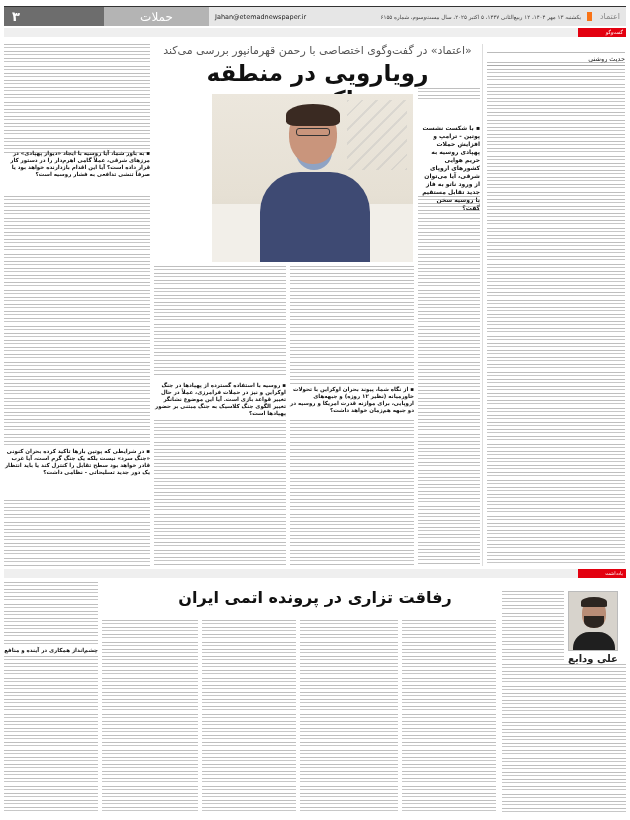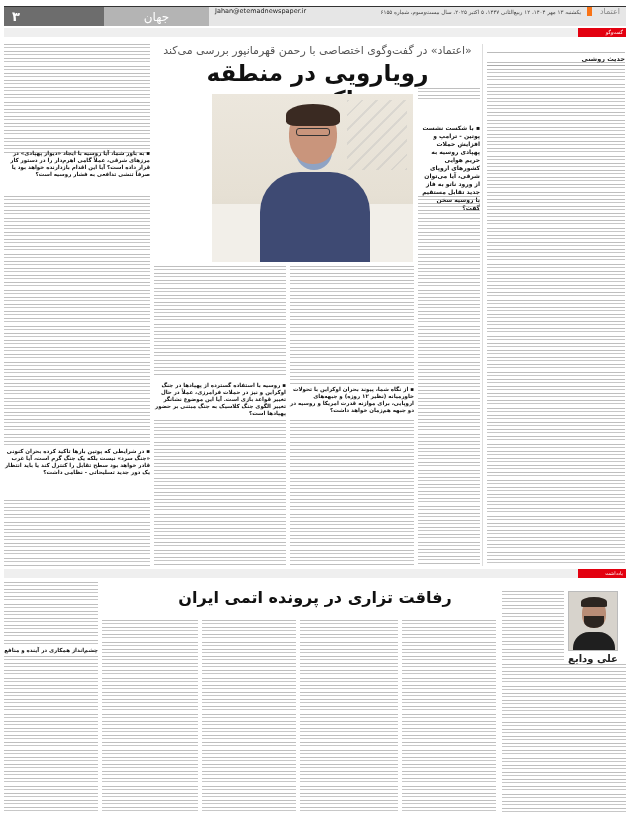--- a/index.html
+++ b/index.html
@@ -2,21 +2,21 @@
 <html><head>
 <meta charset="utf-8">
 <style>
   * { box-sizing: border-box; margin: 0; padding: 0; }
   html, body { width: 630px; height: 820px; background: #ffffff; overflow: hidden; }
   body { font-family: "DejaVu Sans", sans-serif; color: #222; position: relative; }
 
   .header { position: absolute; top: 6px; left: 4px; width: 622px; height: 20px; border-top: 1px solid #333; display: flex; direction: ltr; }
   .hdr-page { width: 100px; background: #6d6d6d; color: #fff; font-size: 13px; font-weight: bold; display: flex; align-items: center; padding-left: 8px; }
   .hdr-section { width: 105px; background: #b4b4b4; color: #fff; font-size: 12px; display: flex; align-items: center; justify-content: center; }
-  .hdr-info { flex: 1; background: #e6e6e6; display: flex; align-items: flex-start; justify-content: space-between; padding: 0 6px; font-size: 6px; color: #333; }
+  .hdr-info { flex: 1; background: #e6e6e6; display: flex; align-items: center; justify-content: space-between; padding: 0 6px; font-size: 6px; color: #333; }
   .hdr-email { font-size: 6.5px; color: #222; }
   .hdr-date { direction: rtl; font-size: 5.5px; color: #444; }
   .hdr-logo { font-size: 8px; color: #888; padding-left: 8px; border-left: 5px solid #f97316; margin-left: 6px; }
 
   .subbar { position: absolute; top: 28px; left: 4px; width: 622px; height: 9px; background: #efefef; }
   .tag-red { position: absolute; right: 0; top: 0; height: 9px; width: 48px; background: #e3000f; color: #fff; font-size: 5px; direction: rtl; padding-right: 3px; line-height: 9px; }
 
   .kicker { position: absolute; top: 44px; left: 150px; width: 335px; text-align: center; direction: rtl; font-size: 11px; color: #555; }
   .headline { position: absolute; top: 60px; left: 150px; width: 335px; text-align: center; direction: rtl; font-size: 23px; font-weight: bold; color: #111; font-family: "DejaVu Sans", sans-serif; }
 
@@ -26,41 +26,41 @@
   .photo .body { position: absolute; left: 48px; bottom: 0; width: 110px; height: 90px; background: #3e4a73; border-radius: 40px 40px 0 0; }
   .photo .collar { position: absolute; left: 84px; top: 58px; width: 36px; height: 18px; background: #8fa3c4; border-radius: 0 0 18px 18px; }
   .photo .head { position: absolute; left: 77px; top: 14px; width: 48px; height: 56px; background: #c9957c; border-radius: 45% 45% 48% 48%; }
   .photo .hair { position: absolute; left: 74px; top: 10px; width: 54px; height: 22px; background: #3a2a22; border-radius: 50% 50% 20% 20%; }
   .photo .glasses { position: absolute; left: 84px; top: 34px; width: 34px; height: 8px; border: 1px solid #333; border-radius: 3px; }
 
   .col { position: absolute; direction: rtl; font-size: 5px; line-height: 7.2px; color: #555; text-align: justify; overflow: hidden; }
   .col .lines { display: block; height: 100%; background: repeating-linear-gradient(180deg,#8a8a8a 0 1px,transparent 1px 3px,#9a9a9a 3px 4px,transparent 4px 7.2px); opacity: .55; }
   .qhead { position: absolute; direction: rtl; font-size: 6px; font-weight: bold; color: #111; line-height: 8px; }
 
-  .byline { position: absolute; top: 52px; left: 487px; width: 138px; font-size: 6.5px; font-weight: bold; direction: rtl; color: #222; border-top: 1px solid #bbb; border-bottom: 1px solid #bbb; padding: 2px 0; }
+  .byline { position: absolute; top: 52px; left: 487px; width: 138px; font-size: 6.5px; font-weight: normal; direction: rtl; color: #222; border-top: 1px solid #bbb; border-bottom: 1px solid #bbb; padding: 2px 0; }
   .band { position: absolute; top: 569px; left: 4px; width: 622px; height: 9px; background: #efefef; }
   .band .tag-red2 { position: absolute; right: 0; top: 0; height: 9px; width: 48px; background: #e3000f; color: #fff; font-size: 5px; direction: rtl; padding-right: 3px; line-height: 9px; }
 
   .headline2 { position: absolute; top: 588px; left: 150px; width: 330px; text-align: center; direction: rtl; font-size: 16px; font-weight: bold; color: #111; }
 
   .author-photo { position: absolute; top: 591px; left: 568px; width: 50px; height: 60px; background: #d7d3cc; overflow: hidden; border: 1px solid #bbb; }
   .author-photo .h { position: absolute; left: 13px; top: 8px; width: 24px; height: 28px; background: #b98d76; border-radius: 45%; }
   .author-photo .hr { position: absolute; left: 12px; top: 5px; width: 26px; height: 10px; background: #2c2520; border-radius: 50% 50% 10% 10%; }
   .author-photo .bd { position: absolute; left: 15px; top: 24px; width: 20px; height: 12px; background: #2c2520; border-radius: 0 0 50% 50%; }
   .author-photo .sh { position: absolute; left: 4px; bottom: 0; width: 42px; height: 18px; background: #1f1f1f; border-radius: 16px 16px 0 0; }
   .author-name { position: absolute; top: 653px; left: 568px; width: 50px; text-align: center; direction: rtl; font-size: 10px; font-weight: bold; color: #222; }
 
   .vrule { position: absolute; width: 1px; background: #ddd; }
 </style>
 </head>
 <body>
 
 <div class="header">
   <div class="hdr-page">۳</div>
-  <div class="hdr-section">جهان</div>
+  <div class="hdr-section">حملات</div>
   <div class="hdr-info">
     <span class="hdr-email">Jahan@etemadnewspaper.ir</span>
     <span style="display:flex;align-items:center;">
       <span class="hdr-date">یکشنبه ۱۳ مهر ۱۴۰۴، ۱۲ ربیع‌الثانی ۱۴۴۷، ۵ اکتبر ۲۰۲۵، سال بیست‌وسوم، شماره ۶۱۵۵</span>
       <span class="hdr-logo">اعتماد</span>
     </span>
   </div>
 </div>
 
 <div class="subbar">

